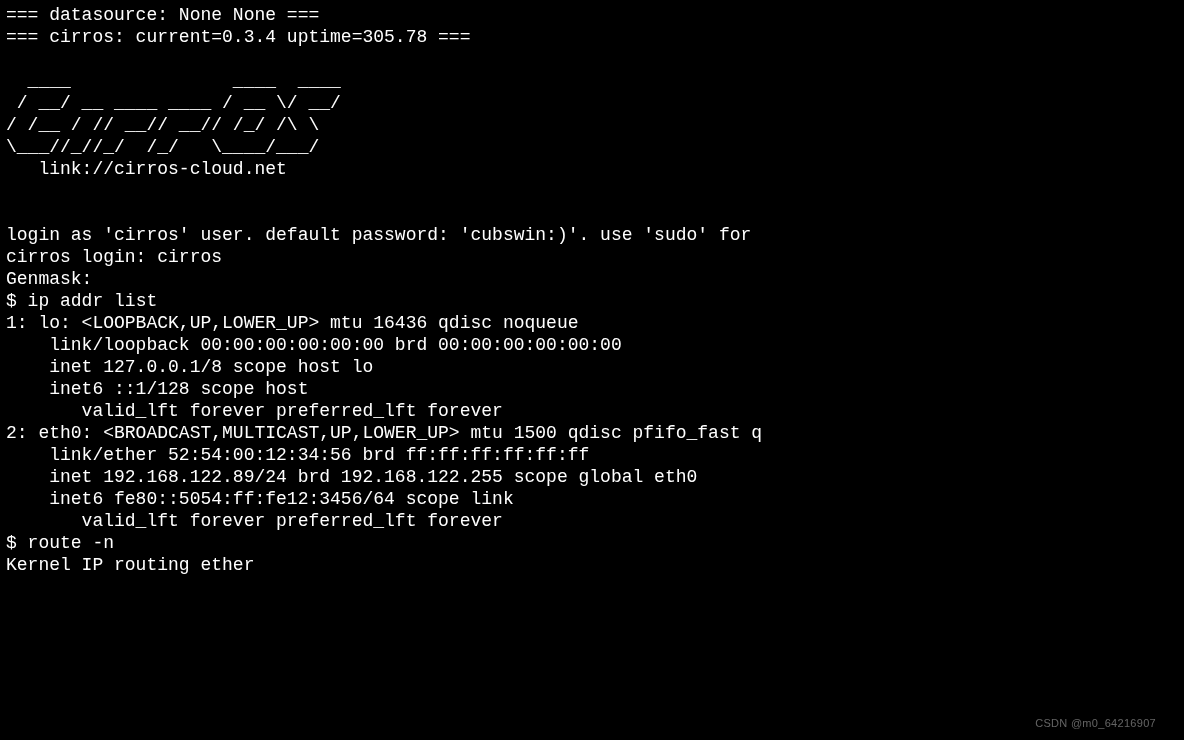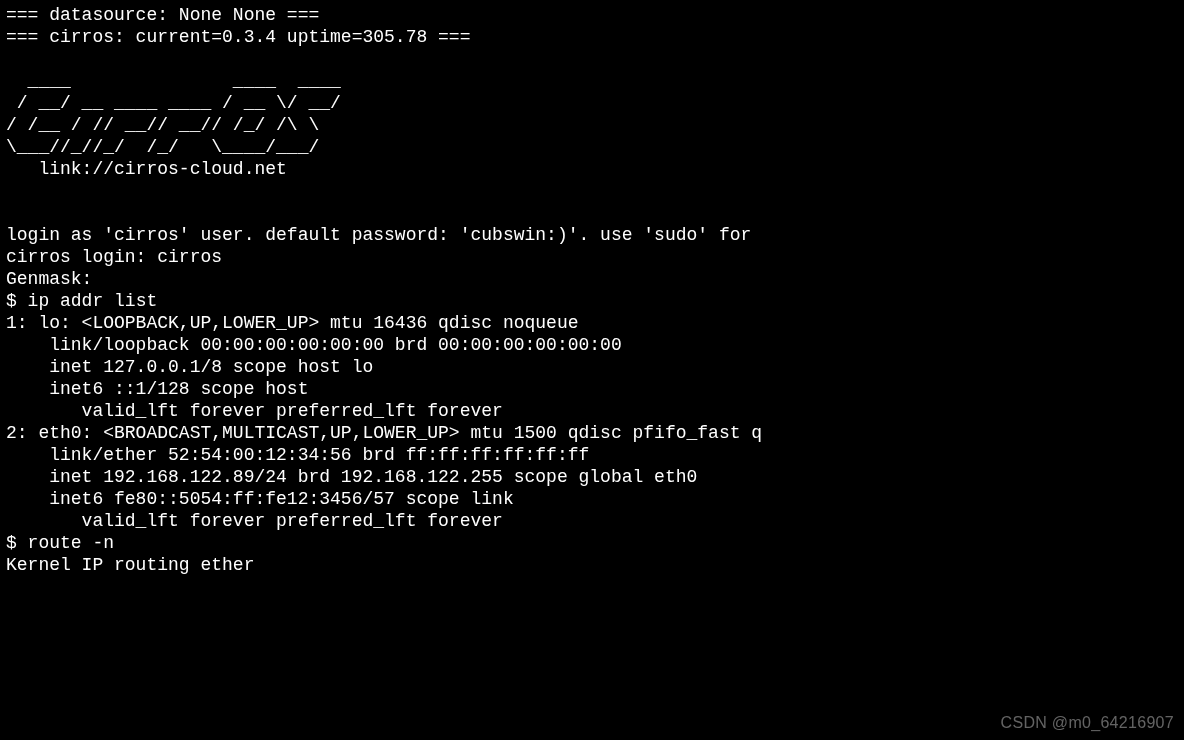--- a/index.html
+++ b/index.html
@@ -13,25 +13,25 @@
     font-size: 18px;
     line-height: 22px;
     overflow: hidden;
   }
   .terminal {
     white-space: pre;
     padding: 4px 6px;
   }
   .watermark {
     position: absolute;
-    right: 10px;
+    right: 28px;
     bottom: 6px;
     color: rgba(220,220,220,0.45);
     font-family: Arial, sans-serif;
-    font-size: 16px;
+    font-size: 11px;
     letter-spacing: 0.3px;
   }
   .tbl { font-family: inherit; }
   .tbl .hd, .tbl .rw { white-space: pre; }
 </style>
 </head>
 <body>
 
 <div class="terminal"><span>=== datasource: None None ===</span>
 <span>=== cirros: current=0.3.4 uptime=305.78 ===</span>
@@ -48,19 +48,19 @@
 <span>Genmask:</span>
 <span>$ </span><span>ip addr list</span>
 <span>1: lo: &lt;LOOPBACK,UP,LOWER_UP&gt; mtu 16436 qdisc noqueue </span>
 <span>    link/loopback 00:00:00:00:00:00 brd 00:00:00:00:00:00</span>
 <span>    inet 127.0.0.1/8 scope host lo</span>
 <span>    inet6 ::1/128 scope host </span>
 <span>       valid_lft forever preferred_lft forever</span>
 <span>2: eth0: &lt;BROADCAST,MULTICAST,UP,LOWER_UP&gt; mtu 1500 qdisc pfifo_fast q</span>
 <span>    link/ether 52:54:00:12:34:56 brd ff:ff:ff:ff:ff:ff</span>
 <span>    inet 192.168.122.89/24 brd 192.168.122.255 scope global eth0</span>
-<span>    inet6 fe80::5054:ff:fe12:3456/57 scope link </span>
+<span>    inet6 fe80::5054:ff:fe12:3456/64 scope link </span>
 <span>       valid_lft forever preferred_lft forever</span>
 <span>$ </span><span>route -n</span>
 <span>Kernel IP routing ether</span>
 </div>
 
 <div class="watermark">CSDN @m0_64216907</div>
 
 </body></html>

